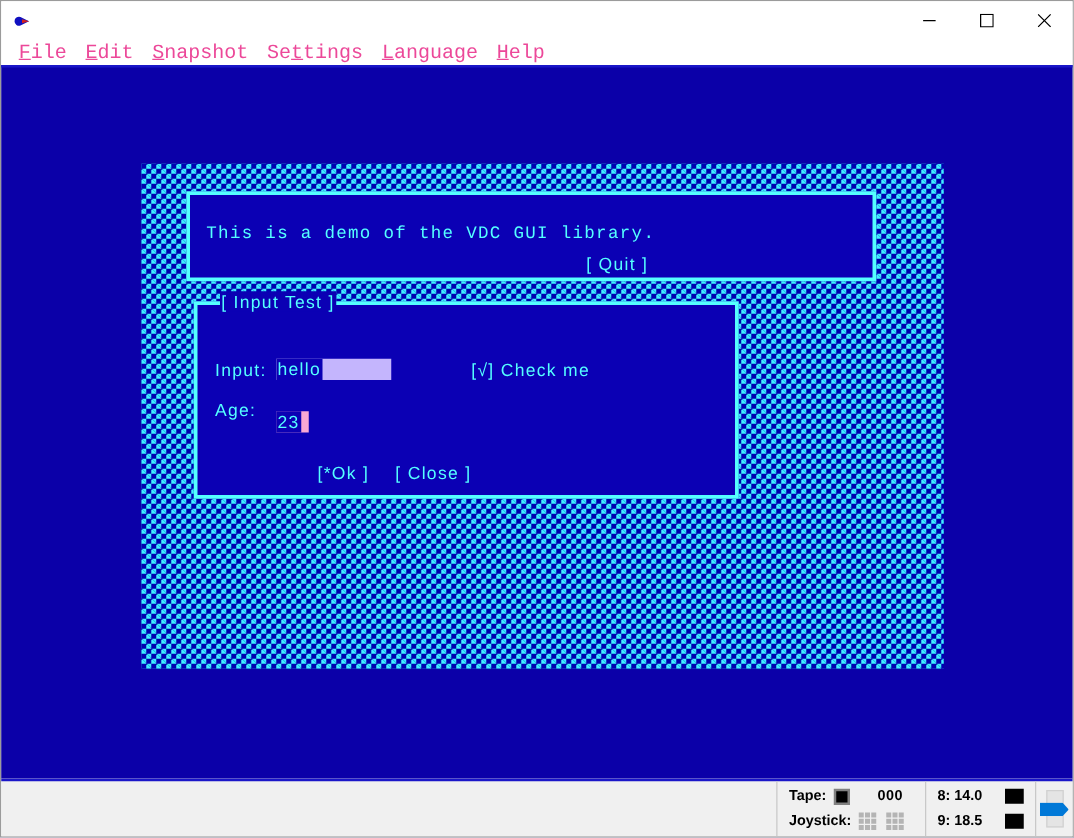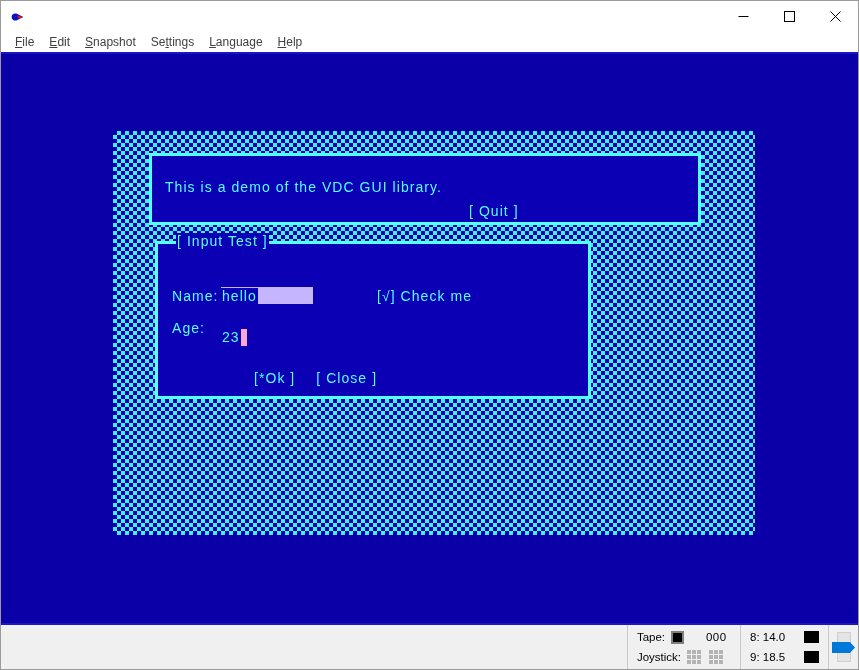--- a/index.html
+++ b/index.html
@@ -71,25 +71,26 @@
   #menubar {
     height: 20px;
     min-height: 20px;
     background: #ffffff;
     display: flex;
     align-items: center;
     padding-left: 7px;
     border-bottom: 0;
   }
   .menu-item {
-    font-size: 12px;
-    color: #404040;
+    font-size: 16px;
+    color: #ec4899;
     padding: 2px 8px 2px 7px;
     white-space: nowrap;
     line-height: 14px;
+    font-family: Liberation Mono, monospace;
   }
   .menu-item u { text-decoration: underline; }
 
   
   #emu-area {
     flex: 1 1 auto;
     background: #0b00a8;
     position: relative;
     overflow: hidden;
     border-top: 2px solid #1a16c8;
@@ -124,20 +125,21 @@
     width: 552px;
     height: 72px;
   }
   #message-text {
     position: absolute;
     left: 13px;
     top: 23px;
     color: #55ffff;
     font-size: 14px;
     letter-spacing: 1.05px;
+    font-family: Liberation Mono, monospace;
   }
   #quit-button {
     position: absolute;
     left: 317px;
     top: 47px;
     color: #55ffff;
     font-size: 14px;
     letter-spacing: 1.05px;
   }
 
@@ -291,20 +293,21 @@
     border-left: 1px solid #c8c8c8;
     position: relative;
   }
   .status-line {
     display: flex;
     align-items: center;
     height: 20px;
     font-size: 11.5px;
     color: #000000;
     white-space: nowrap;
+    font-weight: bold;
   }
   .status-label { margin-right: 6px; }
   .tape-led {
     width: 13px; height: 13px;
     background: #808080;
     display: inline-block;
     position: relative;
   }
   .tape-led::after {
     content: "";
@@ -402,21 +405,21 @@
     <div id="vdc-screen">
 
       <div class="vdc-panel" id="message-panel">
         <div id="message-text">This is a demo of the VDC GUI library.</div>
         <div id="quit-button">[ Quit ]</div>
       </div>
 
       <div class="vdc-panel" id="input-frame">
         <div id="input-frame-title">[ Input Test ]</div>
 
-        <div class="field-label" id="name-label">Name:</div>
+        <div class="field-label" id="name-label">Input:</div>
         <div id="name-input">
           <span id="name-value">hello</span>
         </div>
 
         <div class="field-label" id="age-label">Age:</div>
         <div id="age-input">
           <span id="age-value">23</span>
         </div>
 
         <div id="checkbox-row">[√] Check me</div>

